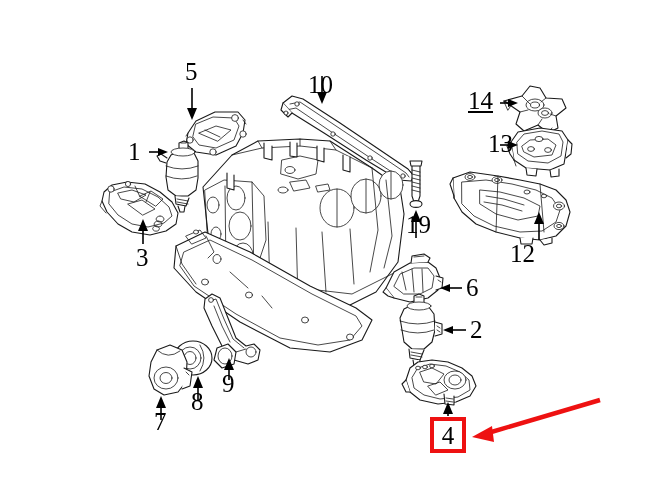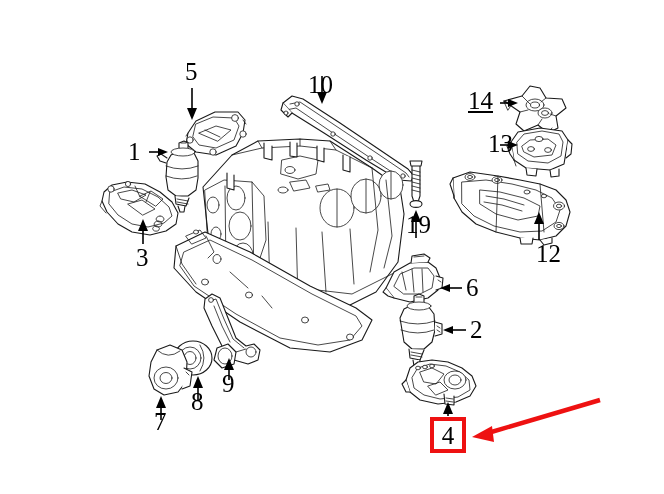--- a/index.html
+++ b/index.html
@@ -386,21 +386,21 @@
   <div class="callout-label" style="left:128px; top:139px;">1</div>
   <div class="callout-label" style="left:470px; top:317px;">2</div>
   <div class="callout-label" style="left:136px; top:245px;">3</div>
   <div class="callout-label" style="left:185px; top:59px;">5</div>
   <div class="callout-label" style="left:466px; top:275px;">6</div>
   <div class="callout-label" style="left:154px; top:409px;">7</div>
   <div class="callout-label" style="left:191px; top:389px;">8</div>
   <div class="callout-label" style="left:222px; top:371px;">9</div>
   <div class="callout-label" style="left:308px; top:36px;margin-top:36px;">10</div>
   <div class="callout-label" style="left:406px; top:212px;">19</div>
-  <div class="callout-label" style="left:536px; top:241px;">12</div>
+  <div class="callout-label" style="left:510px; top:241px;">12</div>
   <div class="callout-label" style="left:488px; top:131px;">13</div>
   <div class="callout-label" style="left:468px; top:88px;text-decoration:underline;">14</div>
 
   <div class="callout-highlight-box" id="highlight-4">
     <span class="callout-label">4</span>
   </div>
 
 </div>
 
 </body></html>

